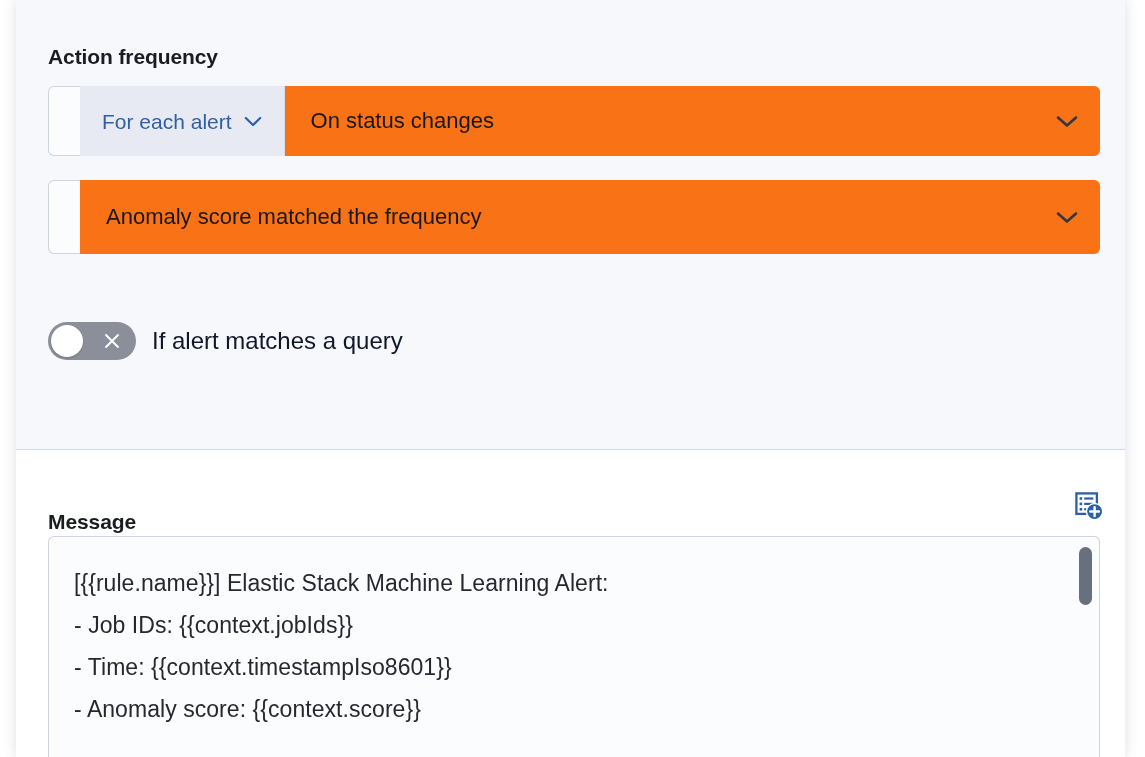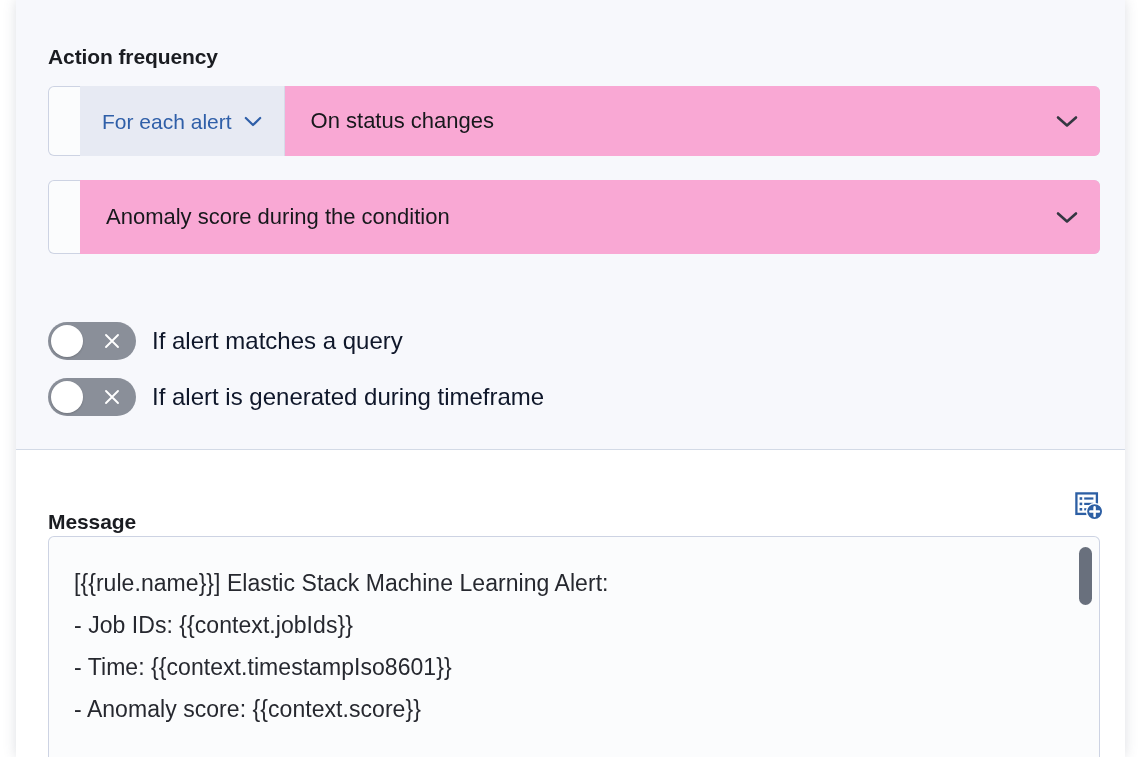--- a/index.html
+++ b/index.html
@@ -97,21 +97,21 @@
   .prepend-link .prepend-label { color: #2f5fa8; font-weight: 400; }
   .prepend-static .prepend-label { color: #16181c; font-weight: 700; font-size: 20px; }
   .prepend-static { cursor: default; padding: 0 24px; }
 
   .select-face {
     flex: 1 1 auto;
     display: flex;
     align-items: center;
     justify-content: space-between;
     padding: 0 22px 0 26px;
-    background: #f9a8d4;
+    background: #f97316;
     cursor: pointer;
   }
   .select-value {
     font-size: 22px;
     color: #17181c;
     line-height: 1;
   }
   .group-runwhen .select-value { font-size: 22px; }
 
   
@@ -244,46 +244,37 @@
         <div class="select-face">
           <span class="select-value">On status changes</span>
           <svg class="chev" viewBox="0 0 22 13">
             <path d="M2 2.5 L11 10.5 L20 2.5" fill="none" stroke="#343741" stroke-width="2.6" stroke-linecap="round" stroke-linejoin="round"></path>
           </svg>
         </div>
       </div>
 
       <div class="control-group group-runwhen">
         <div class="select-face">
-          <span class="select-value">Anomaly score during the condition</span>
+          <span class="select-value">Anomaly score matched the frequency</span>
           <svg class="chev" viewBox="0 0 22 13">
             <path d="M2 2.5 L11 10.5 L20 2.5" fill="none" stroke="#343741" stroke-width="2.6" stroke-linecap="round" stroke-linejoin="round"></path>
           </svg>
         </div>
       </div>
 
       <div class="toggle-row toggle-row-1">
         <div class="switch">
           <div class="knob"></div>
           <svg class="mark" viewBox="0 0 18 18">
             <path d="M3 3 L15 15 M15 3 L3 15" fill="none" stroke="#ffffff" stroke-width="1.9" stroke-linecap="round"></path>
           </svg>
         </div>
         <span class="toggle-label">If alert matches a query</span>
       </div>
 
-      <div class="toggle-row toggle-row-2">
-        <div class="switch">
-          <div class="knob"></div>
-          <svg class="mark" viewBox="0 0 18 18">
-            <path d="M3 3 L15 15 M15 3 L3 15" fill="none" stroke="#ffffff" stroke-width="1.9" stroke-linecap="round"></path>
-          </svg>
-        </div>
-        <span class="toggle-label">If alert is generated during timeframe</span>
-      </div>
     </div>
 
     <div class="section-message"></div>
 
     <div class="heading heading-message">Message</div>
 
     <button class="add-variable-btn">
       <svg width="30" height="30" viewBox="0 0 30 30">
         <rect x="2.4" y="2.4" width="20.5" height="20.5" fill="none" stroke="#2d5fa4" stroke-width="2.3"></rect>
         <rect x="5.6" y="6.2" width="2.6" height="2.6" fill="#2d5fa4"></rect>

